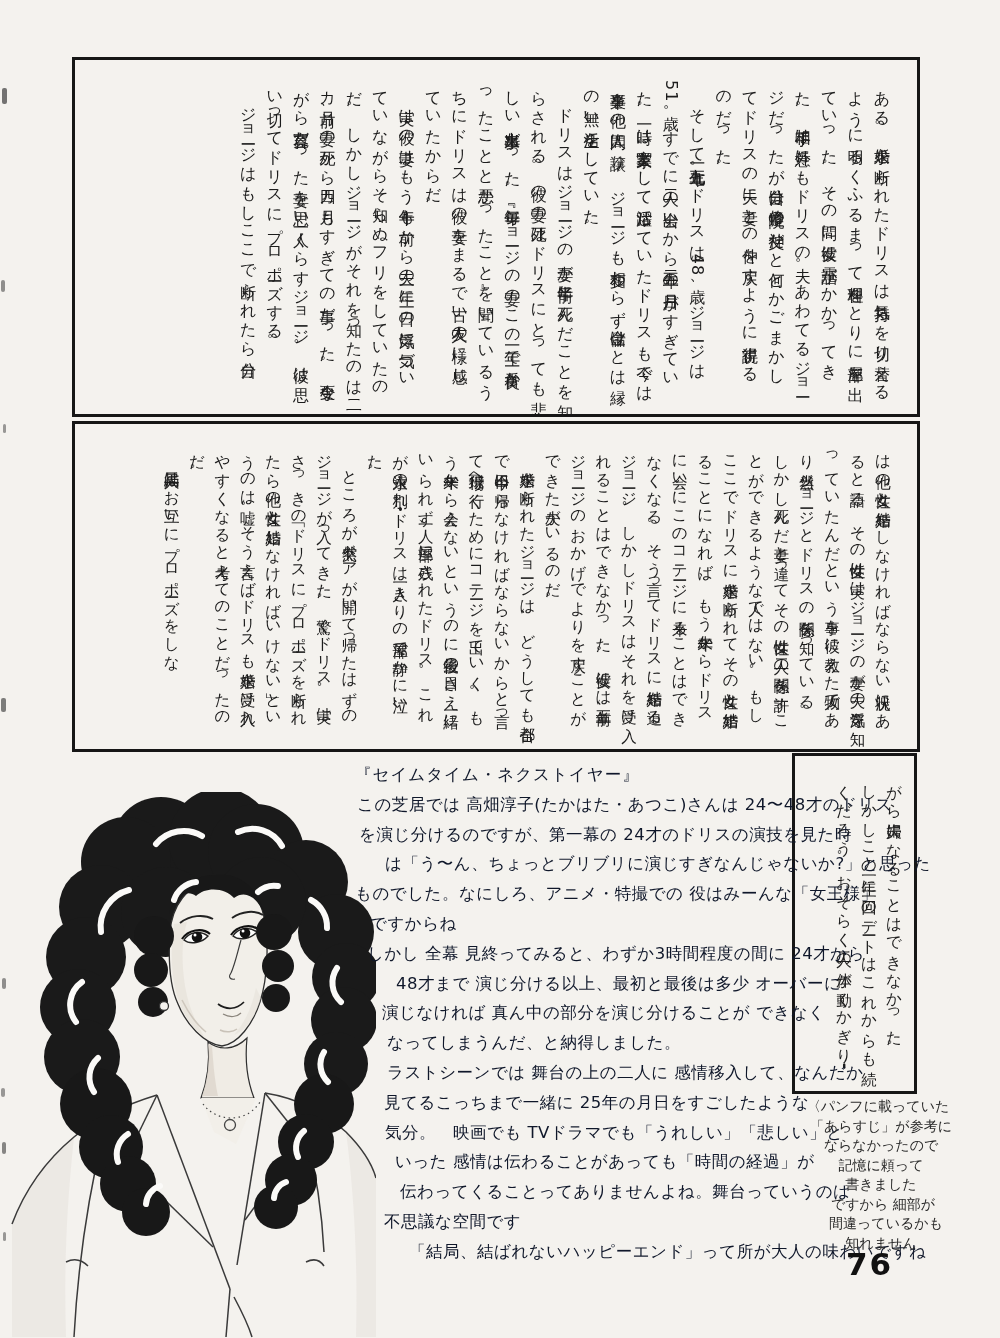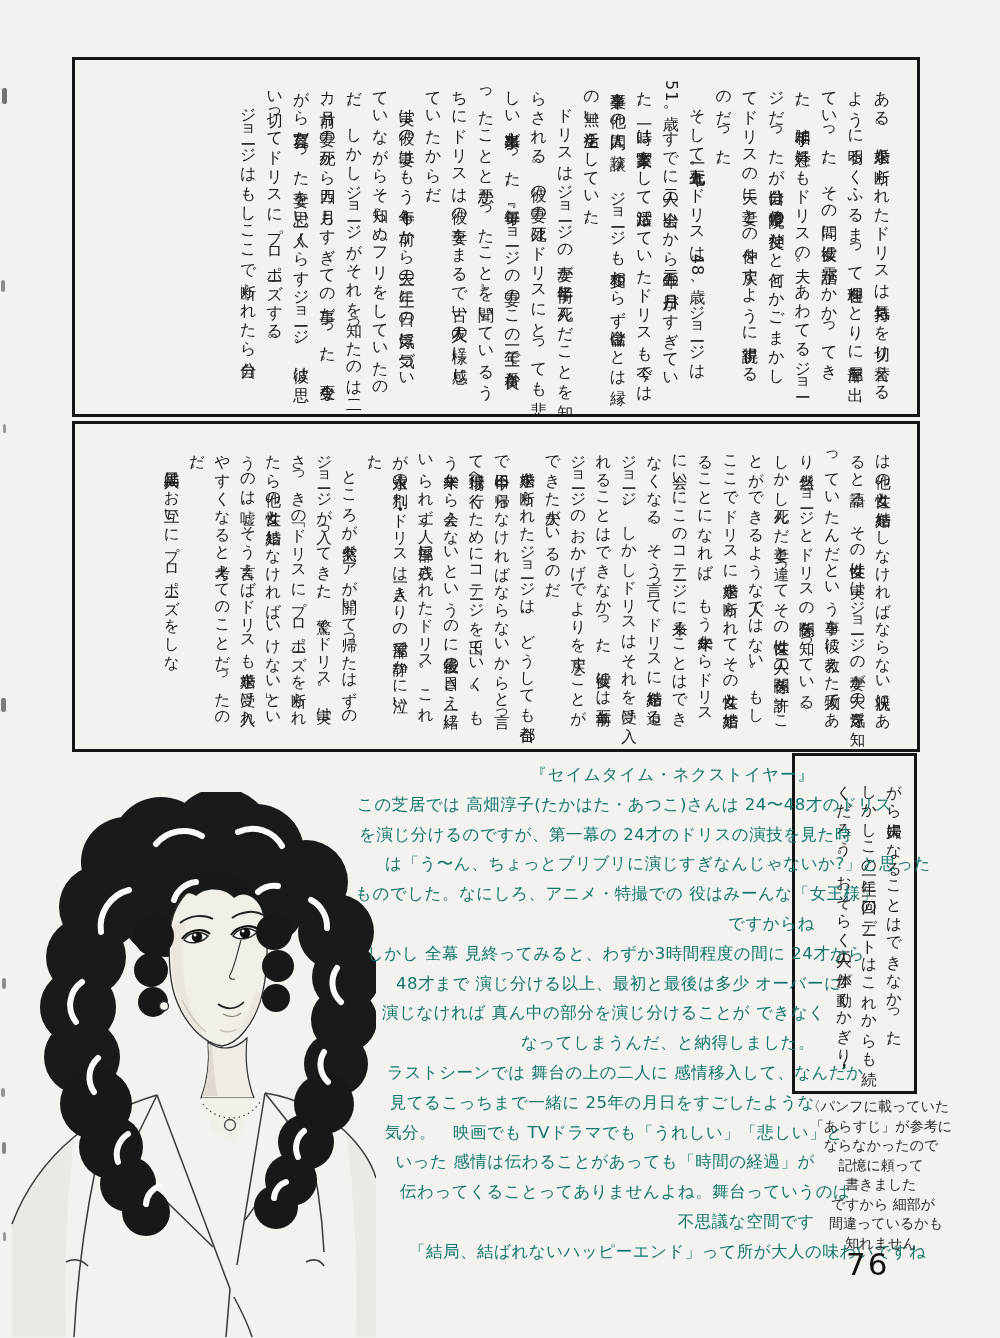--- a/index.html
+++ b/index.html
@@ -11,29 +11,29 @@
         writing-mode:vertical-rl;text-orientation:mixed;overflow:hidden;}
   .tbox p{margin:0;padding:0;}
   .box1{left:72px;top:57px;width:848px;height:360px;padding:20px 22px;
         font-size:16px;line-height:26.4px;letter-spacing:1px;}
   .box2{left:72px;top:421px;width:848px;height:331px;padding:20px 22px;
         font-size:15.5px;line-height:25.4px;letter-spacing:.5px;}
   .box3{left:792px;top:753px;width:125px;height:341px;padding:18px 8px;
         font-size:15.5px;line-height:25px;letter-spacing:1px;}
 
   
-  .review{position:absolute;left:355px;top:760px;width:460px;color:#0f766e;text-align:right;}
+  .review{position:absolute;left:355px;top:760px;width:460px;color:#0f172a;}
   .rline{font-size:16.5px;line-height:29.8px;white-space:nowrap;letter-spacing:.5px;}
   .rtitle{letter-spacing:1px;}
 
   
   .note{position:absolute;left:810px;top:1097px;color:#2a2a2a;text-align:center;}
   .nline{font-size:14px;line-height:19.5px;white-space:nowrap;}
 
-  .pagenum{position:absolute;left:846px;top:1246px;font-size:31px;font-weight:normal;
+  .pagenum{position:absolute;left:846px;top:1246px;font-size:31px;font-weight:bold;
            letter-spacing:2px;color:#111;}
 
   .illo{position:absolute;left:6px;top:792px;width:370px;height:546px;}
 
   .noise{position:absolute;background:#3c3c3c;border-radius:2px;}
 </style>
 </head>
 <body>
 
 <div class="page">

